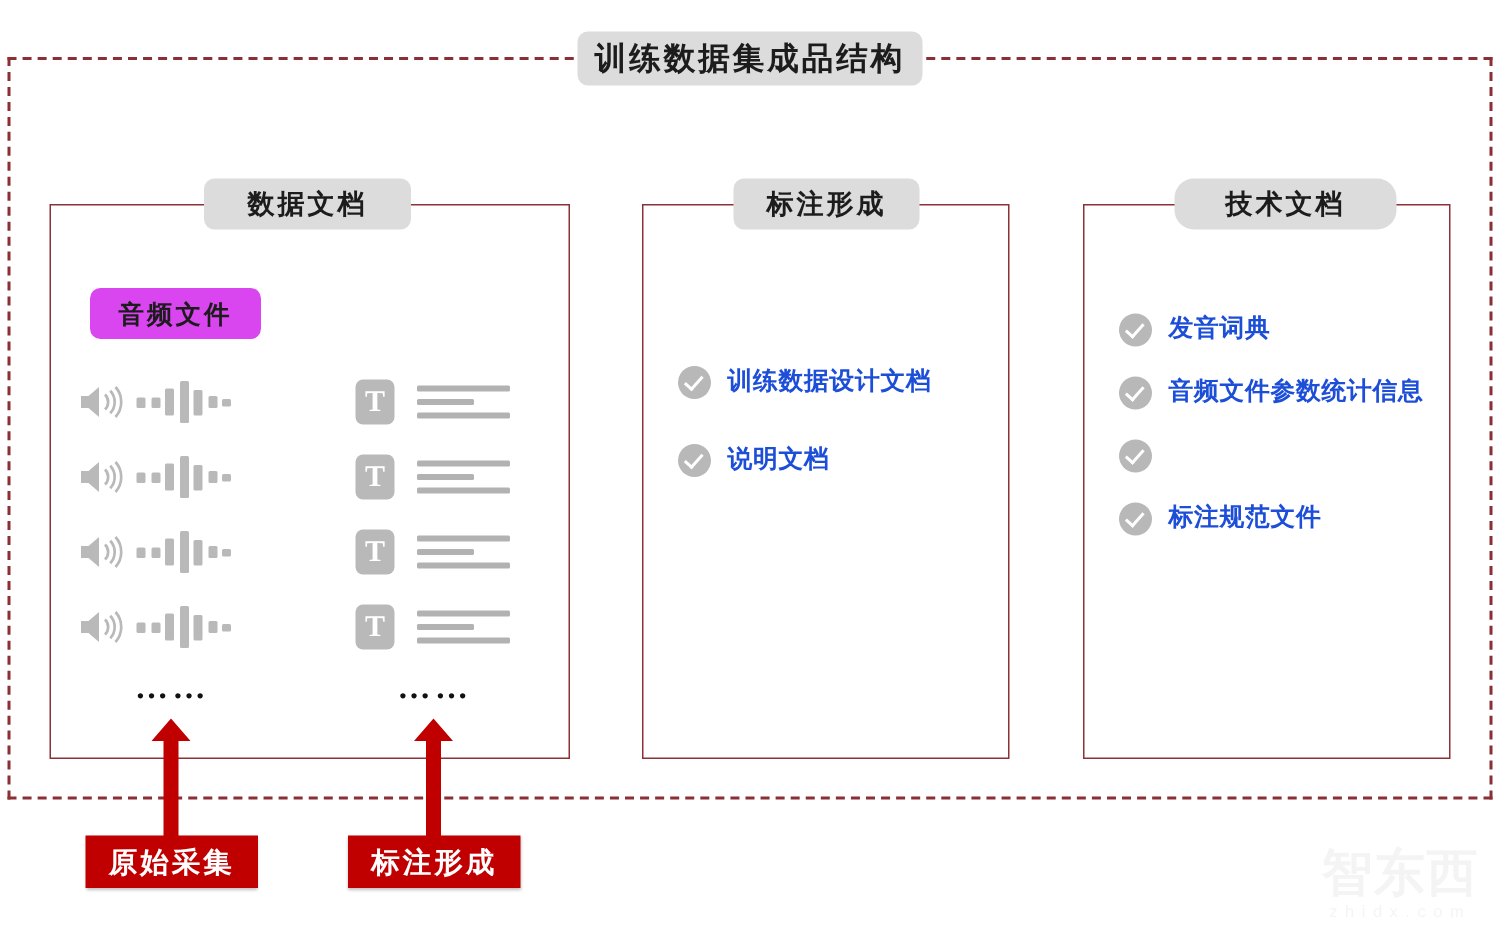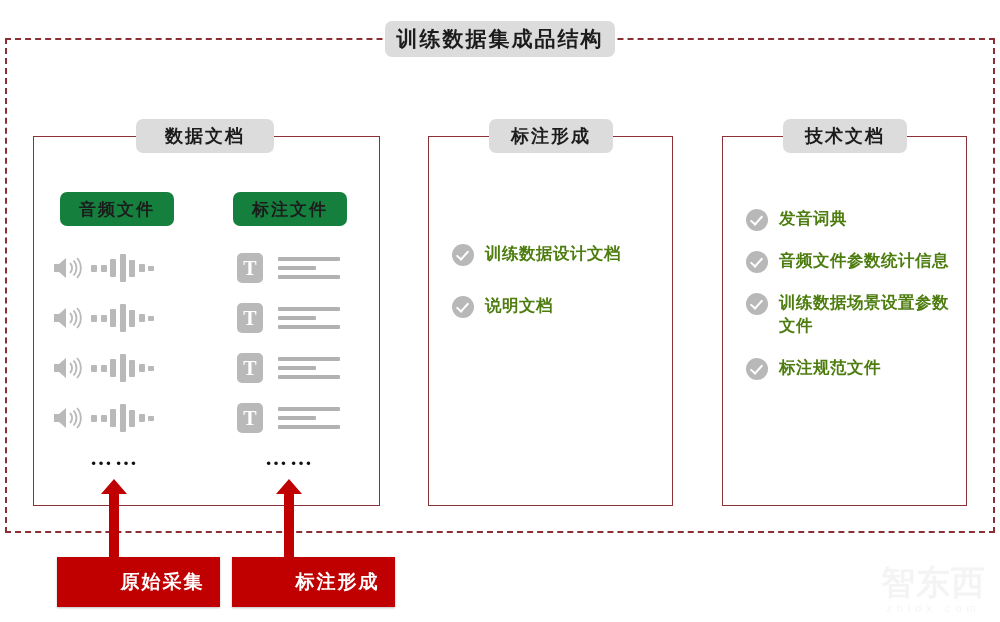--- a/index.html
+++ b/index.html
@@ -44,26 +44,26 @@
     position:absolute;
     height:34px;
     background:#dcdcdc;border-radius:7px;
     display:flex;align-items:center;justify-content:center;
     font-size:18px;font-weight:bold;color:#1c1c1c;
     letter-spacing:2px;
     z-index:11;
   }
   #title-data{left:136px;top:119px;width:138px;}
   #title-desc{left:489px;top:119px;width:124px;}
-  #title-tech{left:783px;top:119px;width:124px;}
+  #title-tech{left:783px;top:119px;width:148px;border-radius:13px;}
 
   
   .sub-head{
     position:absolute;height:34px;
-    background:#15803d;border-radius:7px;
+    background:#d946ef;border-radius:7px;
     display:flex;align-items:center;justify-content:center;
     font-size:17px;font-weight:bold;color:#1c1c1c;
     letter-spacing:2px;
   }
   #sub-audio{left:60px;top:192px;width:114px;}
   #sub-anno{left:233px;top:192px;width:114px;}
 
   .audio-col{position:absolute;left:52px;top:243px;width:140px;}
   .anno-col {position:absolute;left:237px;top:243px;width:120px;}
 
@@ -114,37 +114,36 @@
     flex:0 0 auto;width:22px;height:22px;border-radius:50%;
     background:#b8b8b8;margin-right:11px;margin-top:1px;
     position:relative;
   }
   .check:after{
     content:"";position:absolute;left:7px;top:4px;
     width:5px;height:10px;border:solid #ffffff;
     border-width:0 2.2px 2.2px 0;transform:rotate(42deg);
   }
   .bullet-text{
-    font-size:16.5px;color:#4d7c0f;font-weight:bold;
+    font-size:16.5px;color:#1d4ed8;font-weight:bold;
     line-height:1.38;letter-spacing:0.5px;
     font-family:"Liberation Serif","DejaVu Serif",serif;
   }
 
   
   .arrow{position:absolute;z-index:5;}
 
   
   .redbtn{
-    position:absolute;height:50px;
+    position:absolute;height:35px;
     background:#c00000;border-radius:0;
     display:flex;align-items:center;justify-content:center;
     color:#ffffff;font-size:19px;font-weight:bold;letter-spacing:2px;
     box-shadow:0 1px 2px rgba(0,0,0,.25);
     z-index:6;
-    padding-left:48px;
   }
   #btn-collect{left:57px;top:557px;width:115px;}
   #btn-annotate{left:232px;top:557px;width:115px;}
 
   
   .watermark{
     position:absolute;right:14px;bottom:8px;
     opacity:.085;pointer-events:none;
     display:flex;flex-direction:column;align-items:center;
   }
@@ -164,21 +163,20 @@
 <div id="stage">
 
   <div class="outer-frame"></div>
 
   <div class="main-title">训练数据集成品结构</div>
 
   <div class="card" id="card-data"></div>
   <div class="card-title" id="title-data">数据文档</div>
 
   <div class="sub-head" id="sub-audio">音频文件</div>
-  <div class="sub-head" id="sub-anno">标注文件</div>
 
   <div class="audio-col">
     <div class="audio-row">
       <span class="speaker">
         <svg width="30" height="26" viewBox="0 0 30 26">
           <path d="M2 9 h5 L14 3 v20 L7 17 H2 Z" fill="#b9b9b9"></path>
           <path d="M18 8 a7 7 0 0 1 0 10" stroke="#b9b9b9" stroke-width="1.8" fill="none"></path>
           <path d="M21.5 5.5 a11 11 0 0 1 0 15" stroke="#b9b9b9" stroke-width="1.8" fill="none"></path>
           <path d="M25 3 a15 15 0 0 1 0 20" stroke="#b9b9b9" stroke-width="1.8" fill="none"></path>
         </svg>
@@ -311,21 +309,20 @@
     <div class="bullet">
       <span class="check"></span>
       <span class="bullet-text">发音词典</span>
     </div>
     <div class="bullet">
       <span class="check"></span>
       <span class="bullet-text">音频文件参数统计信息</span>
     </div>
     <div class="bullet">
       <span class="check"></span>
-      <span class="bullet-text">训练数据场景设置参数文件</span>
     </div>
     <div class="bullet">
       <span class="check"></span>
       <span class="bullet-text">标注规范文件</span>
     </div>
   </div>
 
   <svg class="arrow" style="left:96px;top:478px;" width="36" height="84">
     <path d="M13 84 L13 16 L5 16 L18 1 L31 16 L23 16 L23 84 Z" fill="#c00000"></path>
   </svg>

